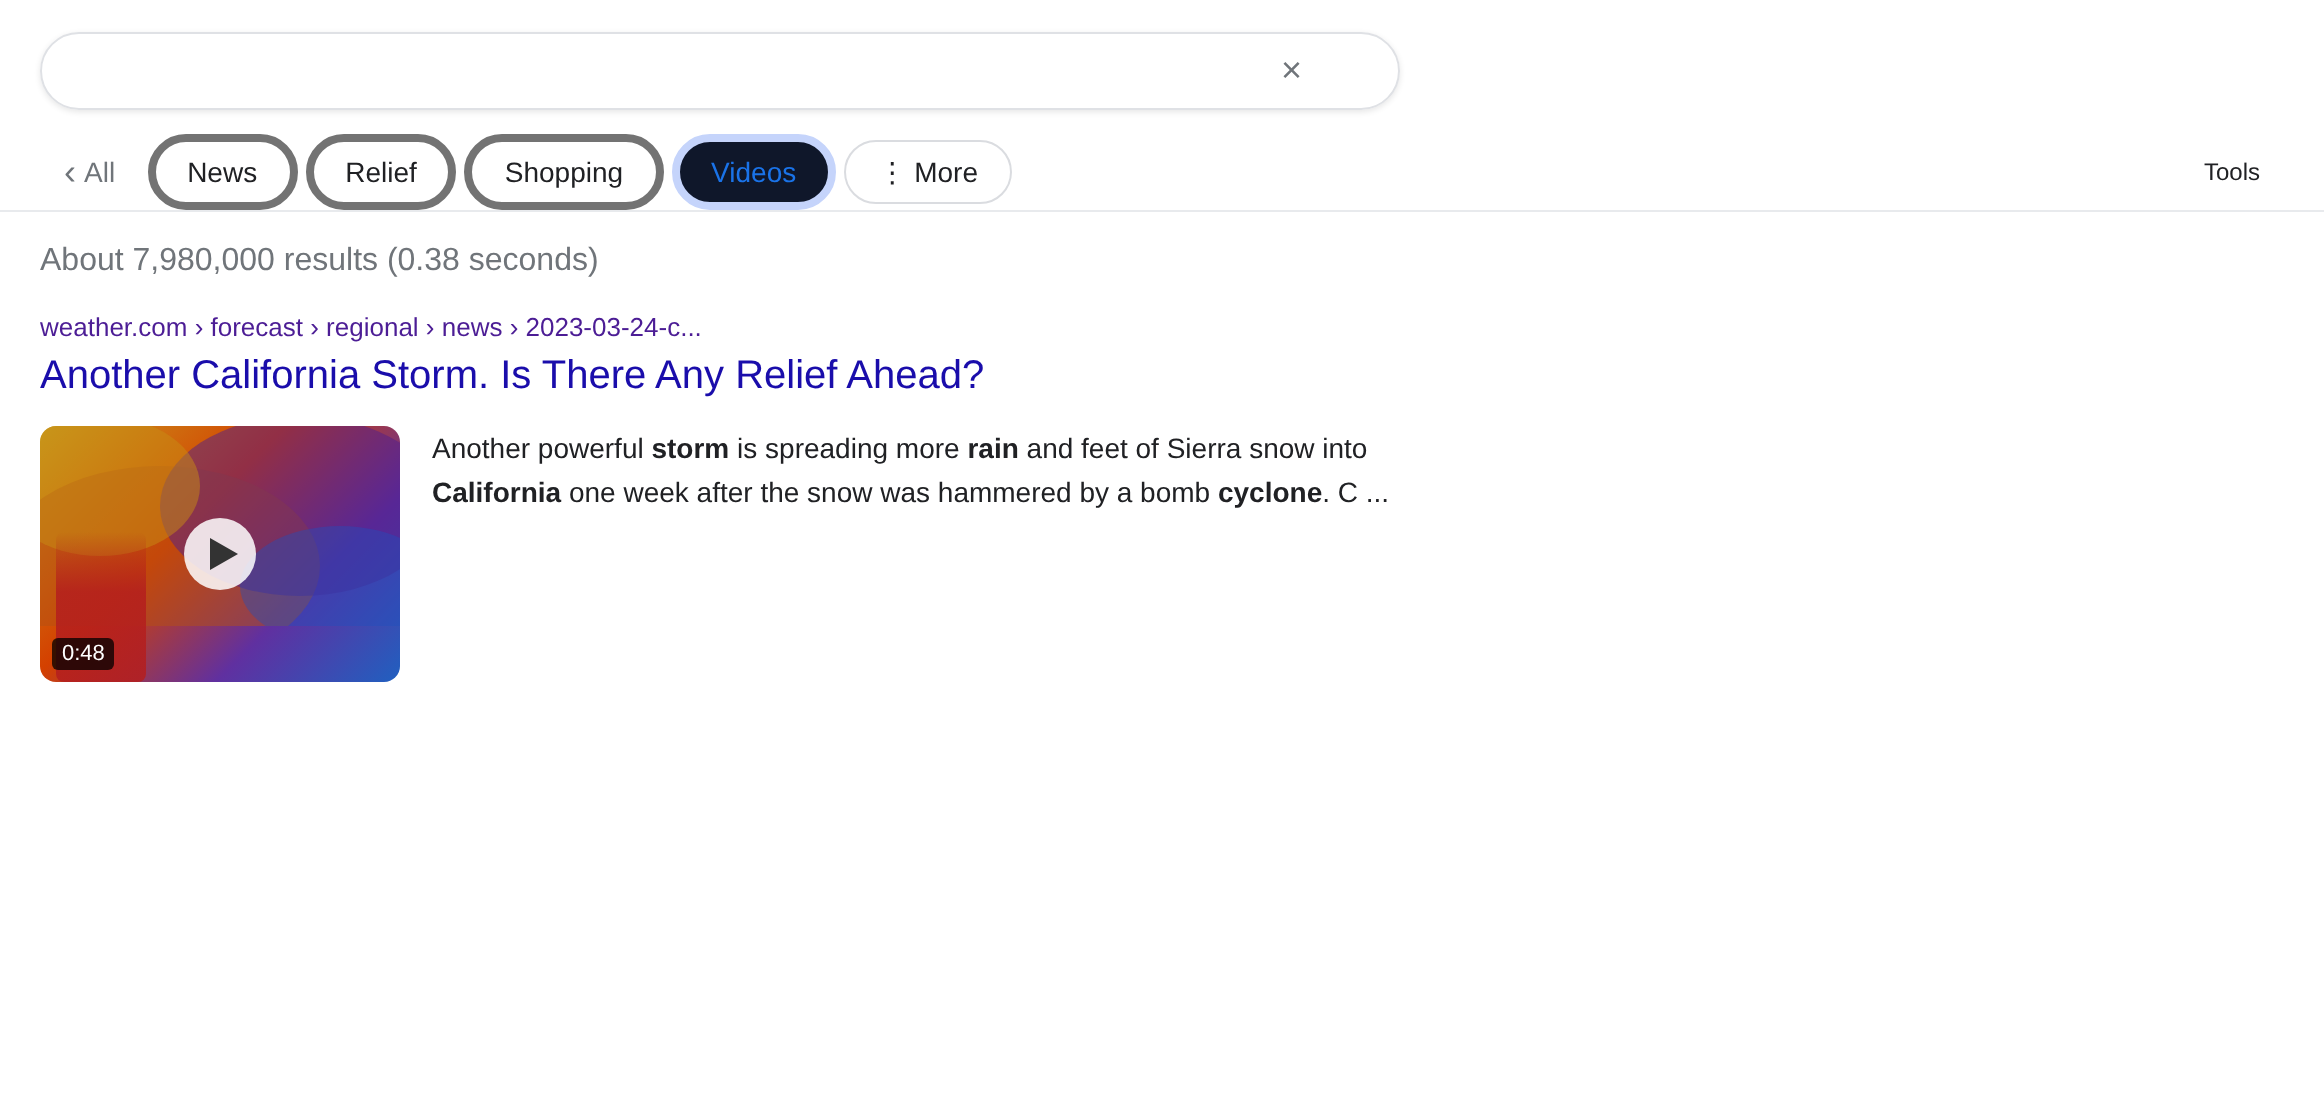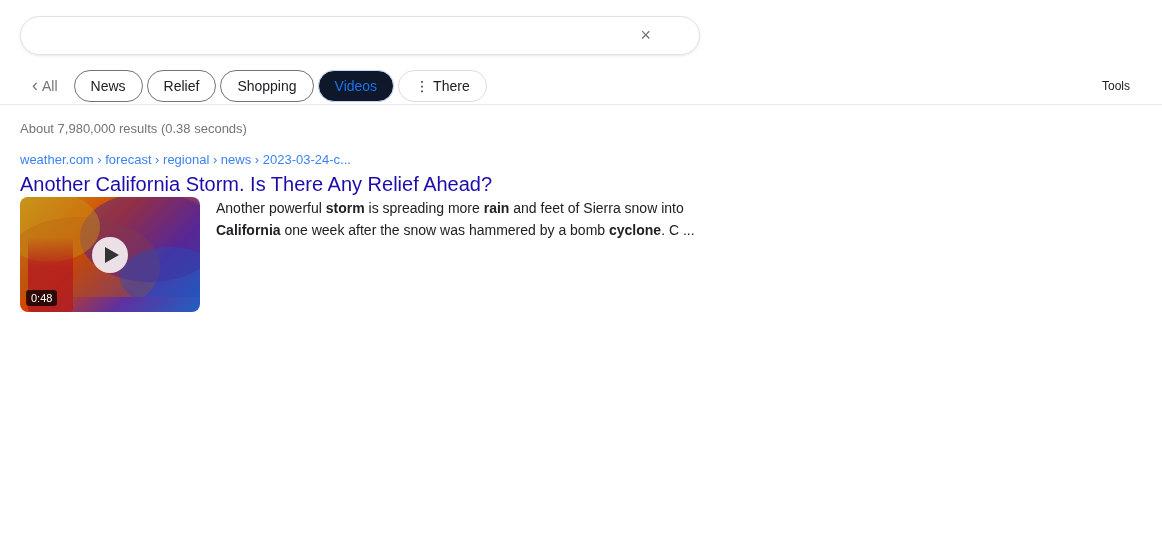--- a/index.html
+++ b/index.html
@@ -67,21 +67,21 @@
       color: #70757a;
       font-size: 14px;
       cursor: pointer;
       padding: 8px 12px;
       background: none;
       border: none;
       gap: 4px;
     }
 
     .nav-tab {
-      border: 1px solid #737373;
+      border: 4px solid #737373;
       border-radius: 20px;
       padding: 7px 16px;
       font-size: 14px;
       cursor: pointer;
       background: #fff;
       color: #202124;
       white-space: nowrap;
     }
 
     .nav-tab.active {
@@ -109,54 +109,55 @@
       border: none;
       cursor: pointer;
       font-size: 12px;
       color: #202124;
       padding: 8px 12px;
     }
 
     .results-info {
       padding: 16px 20px 8px 20px;
       color: #70757a;
-      font-size: 13px;
+      font-size: 16px;
     }
 
     .result-item {
       padding: 8px 20px 16px 20px;
       max-width: 760px;
     }
 
     .breadcrumb {
       font-size: 13px;
       color: #202124;
       margin-bottom: 4px;
     }
 
     .breadcrumb span {
-      color: #3b82f6;
+      color: #4c1d95;
     }
 
     .result-title {
       font-size: 20px;
       color: #1a0dab;
       cursor: pointer;
       line-height: 1.3;
+      margin-bottom: 12px;
     }
 
     .result-body {
       display: flex;
       gap: 16px;
       align-items: flex-start;
     }
 
     .video-thumb {
       width: 180px;
-      height: 115px;
+      height: 128px;
       min-width: 180px;
       border-radius: 8px;
       overflow: hidden;
       position: relative;
       background: linear-gradient(135deg, #c8a020 0%, #d44000 40%, #6030a0 70%, #2060c0 100%);
       cursor: pointer;
     }
 
     .video-play-btn {
       position: absolute;
@@ -241,21 +242,21 @@
   <button class="nav-back">
     <span style="font-size:18px; color:#70757a;">‹</span>
     <span>All</span>
   </button>
   <button class="nav-tab">News</button>
   <button class="nav-tab">Relief</button>
   <button class="nav-tab">Shopping</button>
   <button class="nav-tab active">Videos</button>
   <button class="more-tab">
     <span>⋮</span>
-    <span>There</span>
+    <span>More</span>
   </button>
   <button class="tools-btn">Tools</button>
 </div>
 
 <div class="results-info">
   <span>About 7,980,000 results (0.38 seconds)</span>
 </div>
 
 <div class="result-item">
   <div class="breadcrumb">

